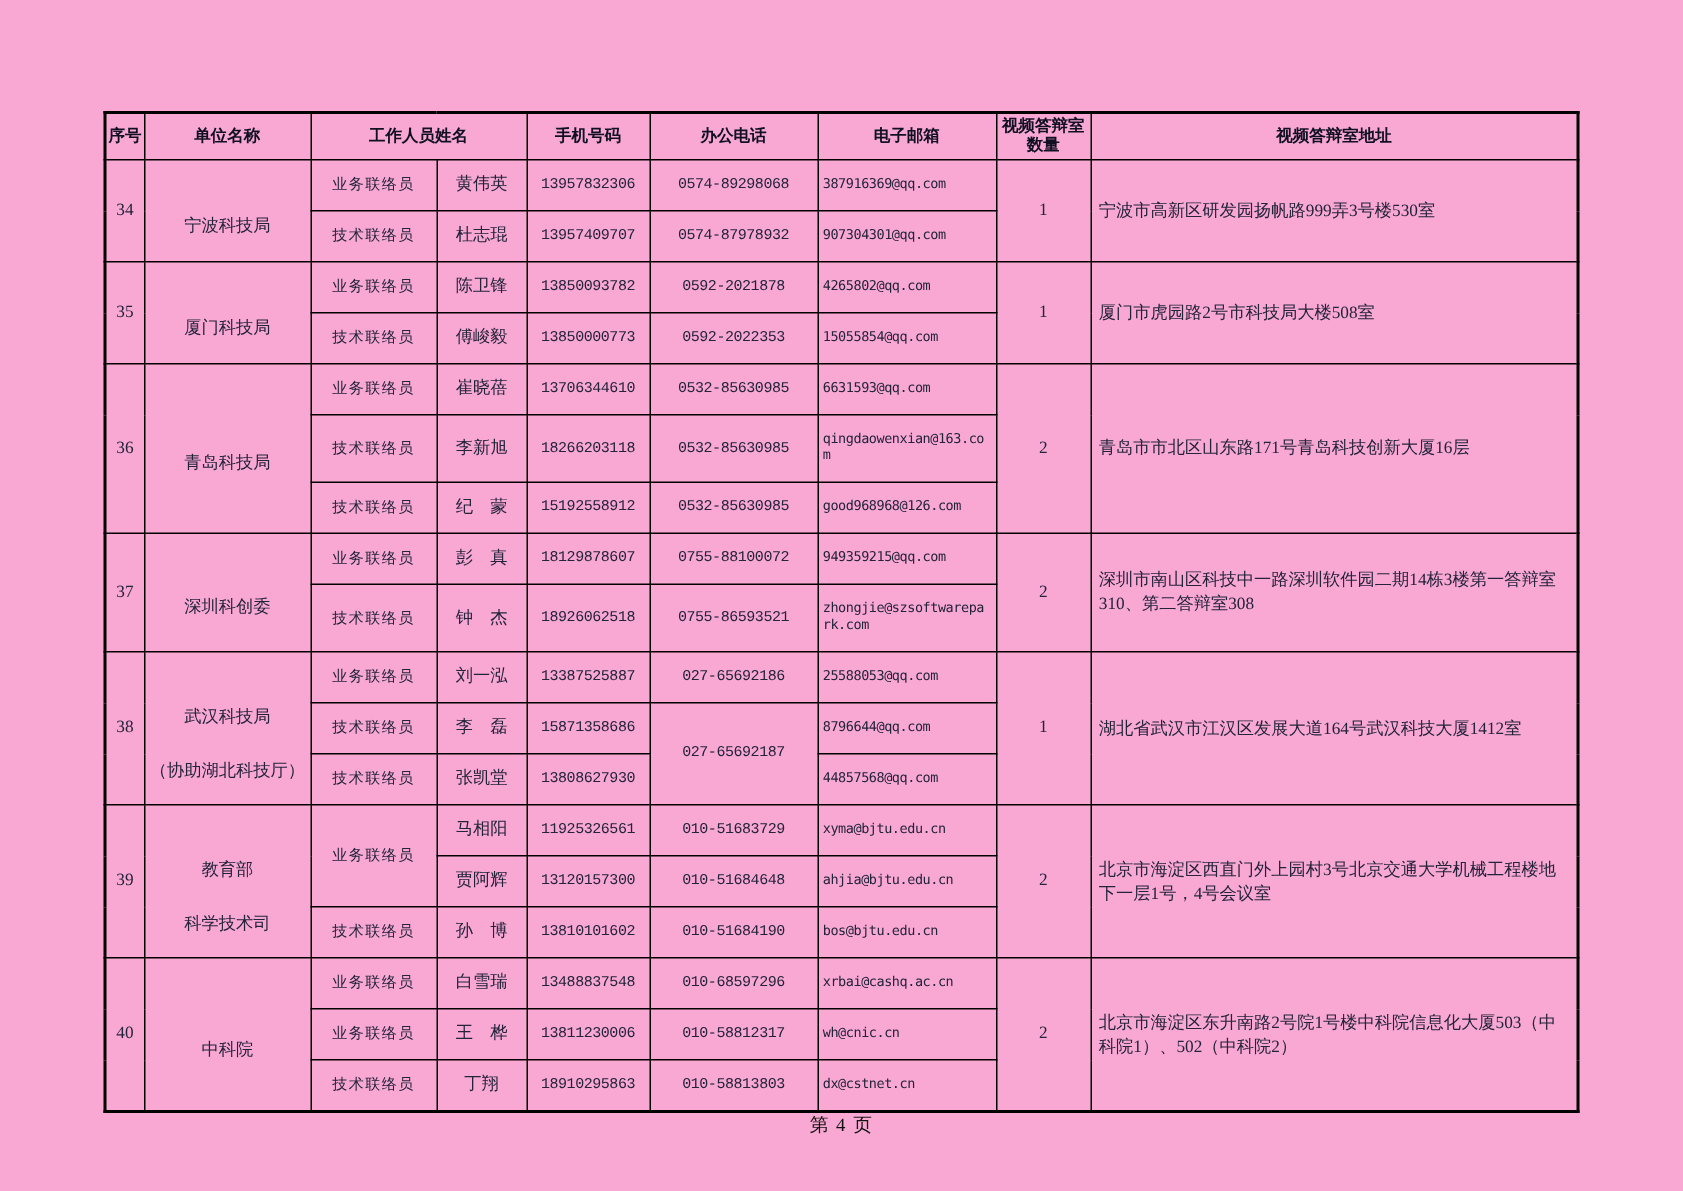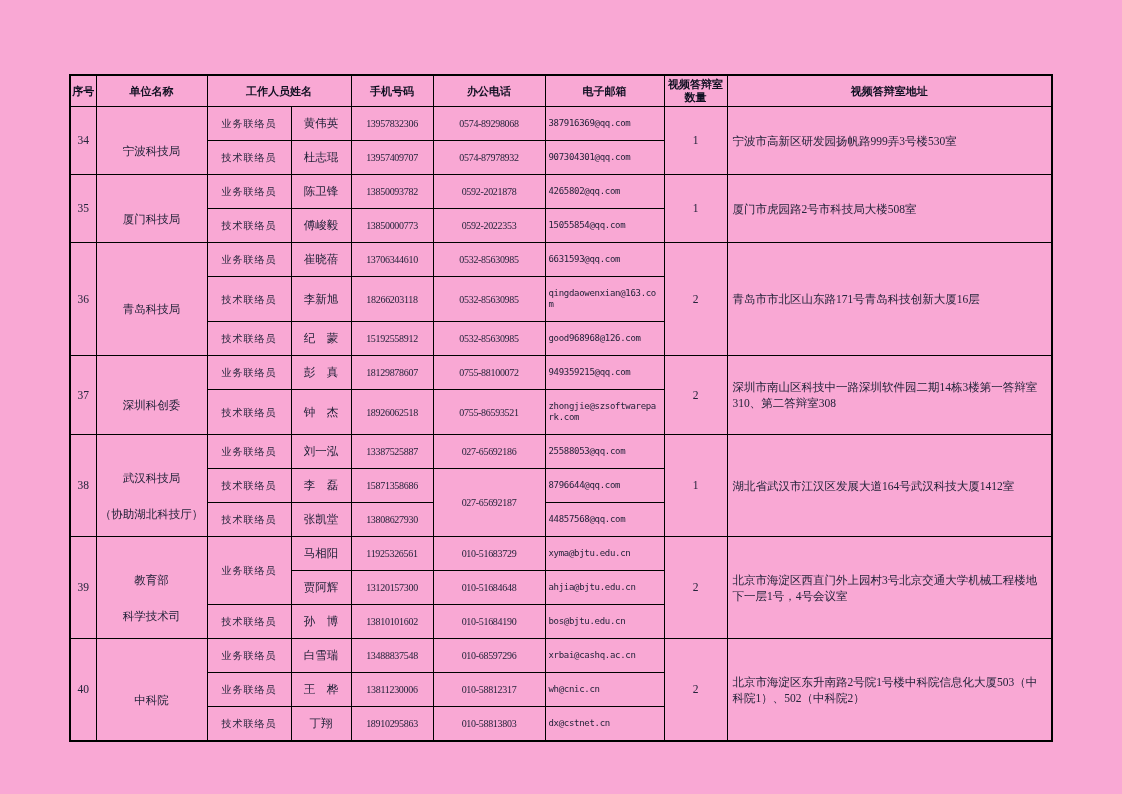--- a/index.html
+++ b/index.html
@@ -16,21 +16,21 @@
   }
   .tbl th,.tbl td{
     border:1px solid #000;
     padding:1px 2px;
     text-align:center;vertical-align:middle;
     font-size:11.5px;line-height:15px;
     overflow:hidden;
   }
   .tbl th{font-weight:bold;color:#101022;font-size:11px;line-height:13px;padding:2px 1px;}
   td.role{letter-spacing:1px;font-size:10px;}
-  td.num{font-family:Liberation Serif, serif;font-size:10px;letter-spacing:-0.3px;color:#23233a;}
+  td.num{font-family:Liberation Mono, monospace;font-size:10px;letter-spacing:-0.3px;color:#23233a;}
   td.em{
     text-align:left;font-family:"DejaVu Sans Mono",monospace;
     font-size:9px;letter-spacing:-0.3px;line-height:11px;
     word-break:break-all;padding:11px 3px;
   }
   td.addr{text-align:left;padding:11px 5px;font-size:11.5px;line-height:16px;}
   .unit-line{line-height:15px;margin-top:21px;}
   .footer{
     position:absolute;left:0;right:0;top:742px;text-align:center;
     font-size:12.5px;color:#111;letter-spacing:1px;
@@ -239,14 +239,15 @@
   <tr style="height:23px">
     <td class="role">技术联络员</td>
     <td>丁翔</td>
     <td class="num">18910295863</td>
     <td class="num">010-58813803</td>
     <td class="em">dx@cstnet.cn</td>
   </tr>
 </tbody>
     </table>
 
+<div class="footer">第 4 页</div>
 
 </div>
 
 </body></html>

